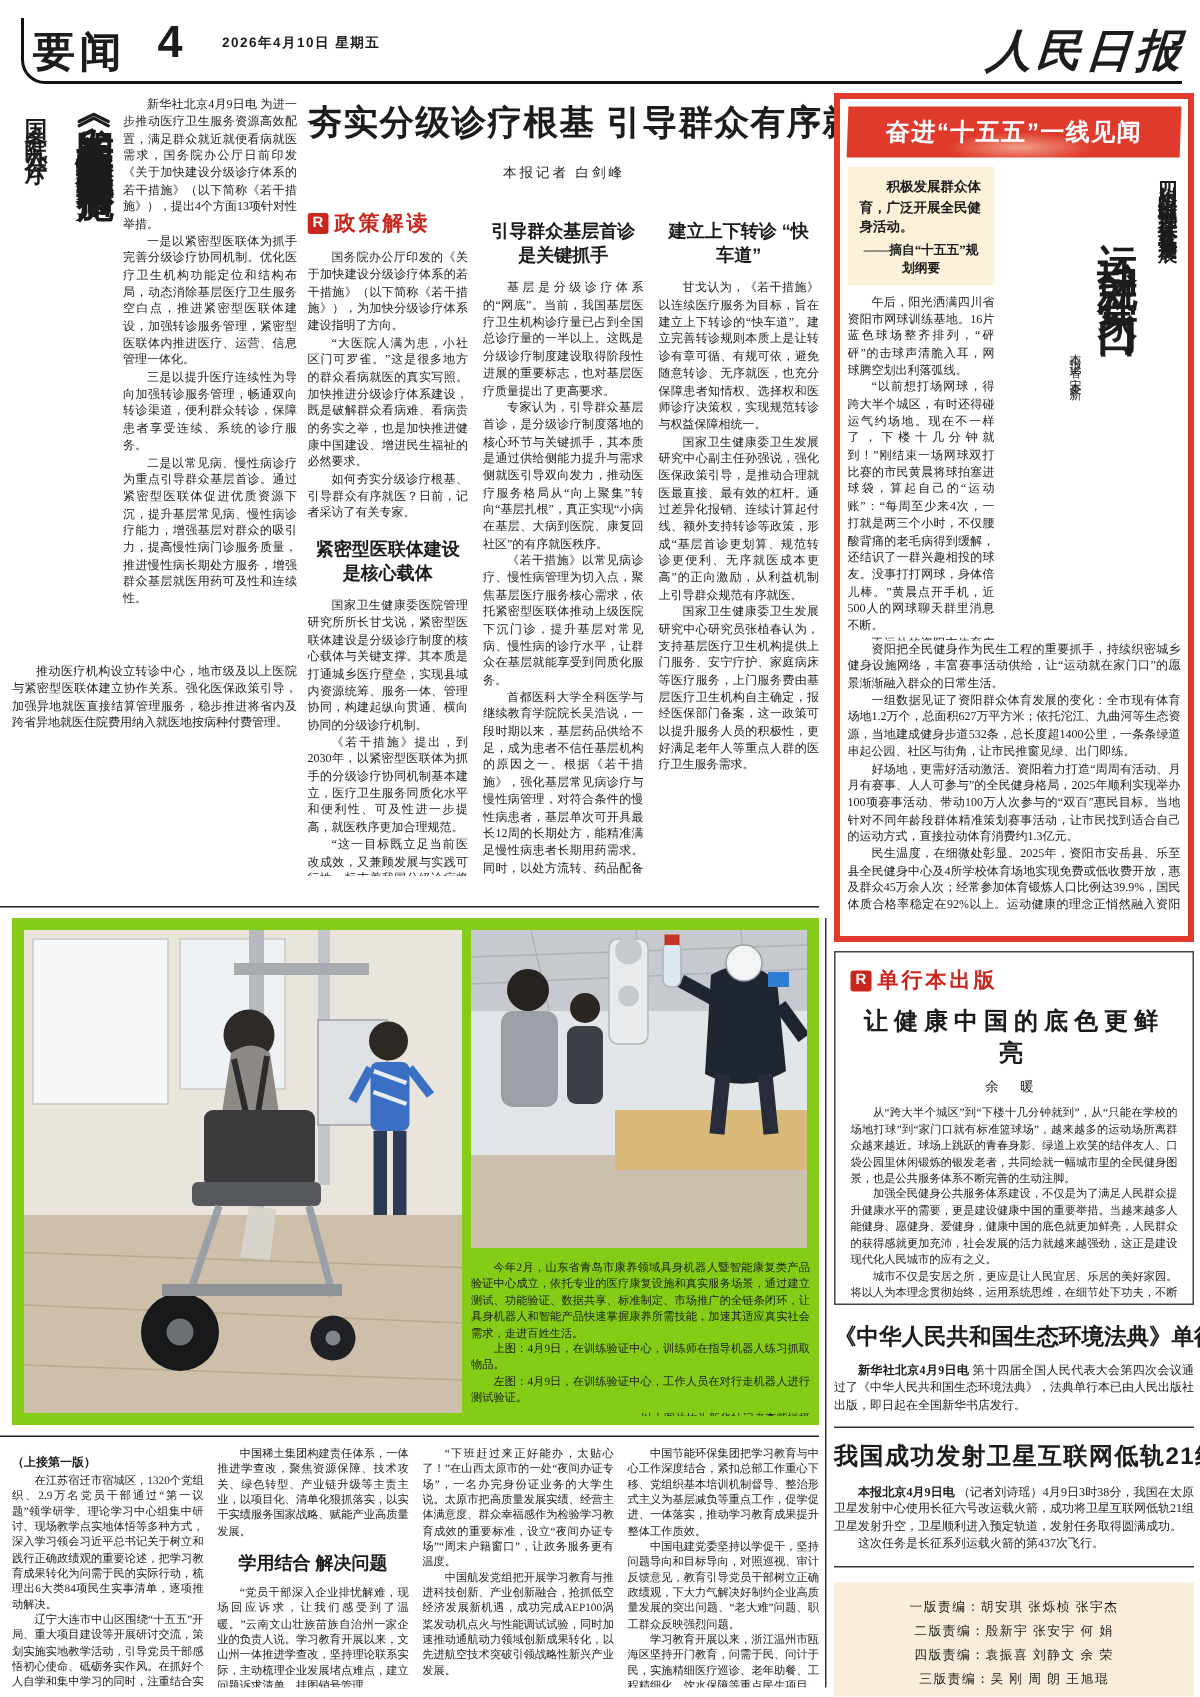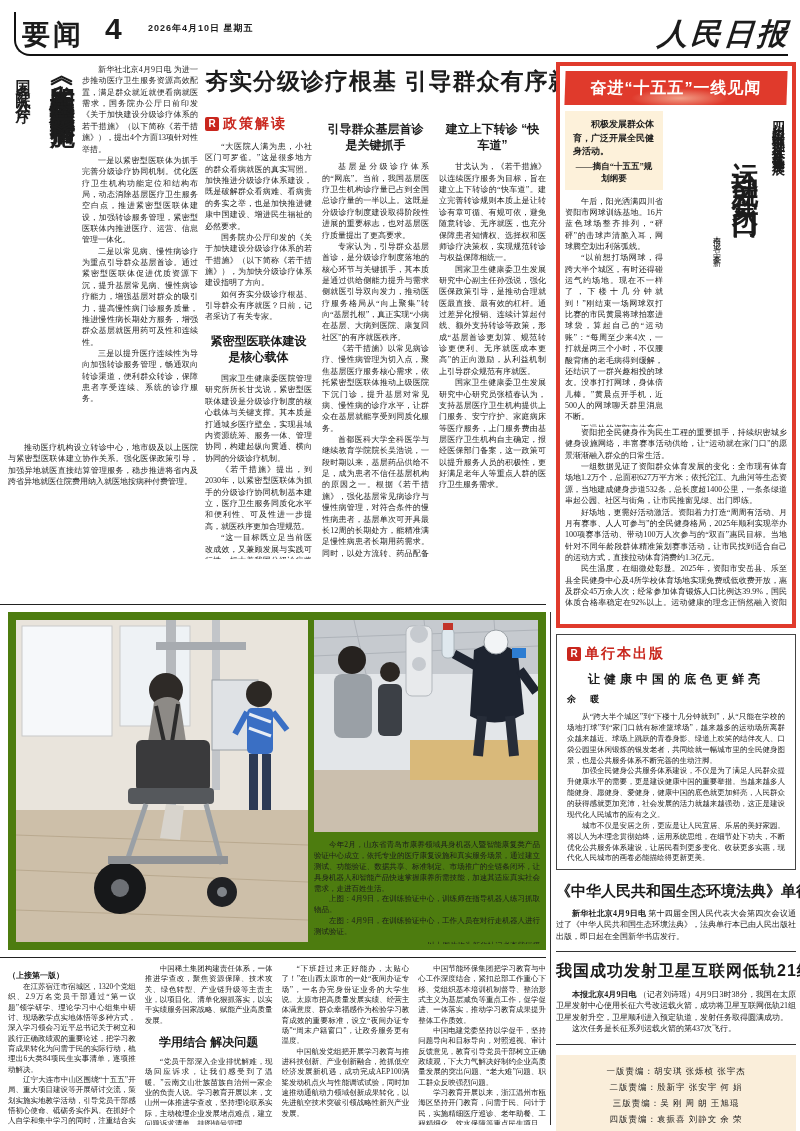--- a/index.html
+++ b/index.html
@@ -62,26 +62,26 @@
   .rb-byline { font-size:8px; letter-spacing:3px; margin-top:118px; width:12px; }
   .rb-head { font-size:27px; font-weight:bold; letter-spacing:9px; margin:30px 2px 0 6px;
              font-family:"Liberation Sans","DejaVu Sans",sans-serif; }
   .rb-kicker { font-size:13px; font-weight:bold; letter-spacing:3px; margin-left:4px;
                font-family:"Liberation Sans","DejaVu Sans",sans-serif; }
   .rb-wide { margin-top:0; height:182px; overflow:hidden; }
 
   
   .ed-note { position:absolute; left:556px; top:634px; width:240px; height:236px;
              border:1px solid #444; padding:6px 10px; overflow:hidden; }
-  .ed-head { font-size:12px; font-weight:bold; letter-spacing:4px; text-align:center; margin-top:4px; }
-  .ed-author { font-size:9px; letter-spacing:6px; margin:5px 0 6px 0;font-weight:bold; }
+  .ed-head { font-size:16px; font-weight:bold; letter-spacing:4px; text-align:center; margin-top:4px; }
+  .ed-author { font-size:9px; text-align:center; letter-spacing:6px; margin:5px 0 6px 0; }
   .ed-body .para { font-size:7.5px; line-height:1.45; }
 
   
-  .photo-panel { position:absolute; left:8px; top:612px; width:538px; height:338px; background:#4d7c0f; }
+  .photo-panel { position:absolute; left:8px; top:612px; width:538px; height:338px; background:#84cc16; }
   .photoL { position:absolute; left:8px; top:8px; width:292px; height:322px; }
   .photoR { position:absolute; left:306px; top:8px; width:224px; height:212px; }
   .cap { position:absolute; left:306px; top:228px; width:226px; height:104px; overflow:hidden; }
   .cap .para { font-size:7.5px; line-height:1.45; }
   .cap .credit { font-size:7.5px; text-align:right; margin-top:3px; }
 
   
   .hr-a { position:absolute; left:0px; top:604px; width:546px; border-top:1.5px solid #222; }
   .hr-b { position:absolute; left:0px; top:957px; width:546px; border-top:1.5px solid #222; }
   .vr   { position:absolute; left:550px; top:612px; width:0; height:513px; border-left:1px solid #333; }
@@ -117,40 +117,41 @@
   <div class="date-line sans">2026年4月10日  星期五</div>
   <div class="masthead">人民日报</div>
 
   <div class="left-art">
     <div class="left-top">
       <div class="la-kicker vtext">国务院办公厅</div>
       <div class="la-head vtext">印发《关于加快建设分级诊疗体系的若干措施》</div>
       <div class="la-col">
           <p class="para">新华社北京4月9日电  为进一步推动医疗卫生服务资源高效配置，满足群众就近就便看病就医需求，国务院办公厅日前印发《关于加快建设分级诊疗体系的若干措施》（以下简称《若干措施》），提出4个方面13项针对性举措。</p>
           <p class="para">一是以紧密型医联体为抓手完善分级诊疗协同机制。优化医疗卫生机构功能定位和结构布局，动态消除基层医疗卫生服务空白点，推进紧密型医联体建设，加强转诊服务管理，紧密型医联体内推进医疗、运营、信息管理一体化。</p>
+          <p class="para">三是以提升医疗连续性为导向加强转诊服务管理，畅通双向转诊渠道，便利群众转诊，保障患者享受连续、系统的诊疗服务。</p>
           <p class="para">二是以常见病、慢性病诊疗为重点引导群众基层首诊。通过紧密型医联体促进优质资源下沉，提升基层常见病、慢性病诊疗能力，增强基层对群众的吸引力，提高慢性病门诊服务质量，推进慢性病长期处方服务，增强群众基层就医用药可及性和连续性。</p>
-          <p class="para">三是以提升医疗连续性为导向加强转诊服务管理，畅通双向转诊渠道，便利群众转诊，保障患者享受连续、系统的诊疗服务。</p>
         </div>
     </div>
     <div class="left-bottom">
         <p class="para">推动医疗机构设立转诊中心，地市级及以上医院与紧密型医联体建立协作关系。强化医保政策引导，加强异地就医直接结算管理服务，稳步推进将省内及跨省异地就医住院费用纳入就医地按病种付费管理。</p>
       </div>
   </div>
 
   <div class="center-art">
     <div class="c-head sans">夯实分级诊疗根基  引导群众有序就医</div>
+    <div class="c-byline">本报记者  白剑峰</div>
     <div class="c-cols">
       <div class="c-col">
         <div class="badge">
           <span class="rlogo">R</span>
           <span class="badge-label">政策解读</span>
         </div>
         <div>
+            <p class="para">国务院办公厅印发的《关于加快建设分级诊疗体系的若干措施》（以下简称《若干措施》），为加快分级诊疗体系建设指明了方向。</p>
             <p class="para">“大医院人满为患，小社区门可罗雀。”这是很多地方的群众看病就医的真实写照。加快推进分级诊疗体系建设，既是破解群众看病难、看病贵的务实之举，也是加快推进健康中国建设、增进民生福祉的必然要求。</p>
-            <p class="para">国务院办公厅印发的《关于加快建设分级诊疗体系的若干措施》（以下简称《若干措施》），为加快分级诊疗体系建设指明了方向。</p>
             <p class="para">如何夯实分级诊疗根基、引导群众有序就医？日前，记者采访了有关专家。</p>
           </div>
         <h3 class="subhead">紧密型医联体建设 是核心载体</h3>
         <div>
             <p class="para">国家卫生健康委医院管理研究所所长甘戈说，紧密型医联体建设是分级诊疗制度的核心载体与关键支撑。其本质是打通城乡医疗壁垒，实现县域内资源统筹、服务一体、管理协同，构建起纵向贯通、横向协同的分级诊疗机制。</p>
             <p class="para">《若干措施》提出，到2030年，以紧密型医联体为抓手的分级诊疗协同机制基本建立，医疗卫生服务同质化水平和便利性、可及性进一步提高，就医秩序更加合理规范。</p>
             <p class="para">“这一目标既立足当前医改成效，又兼顾发展与实践可行性，标志着我国分级诊疗将从试点探索、局部推进，转向全面成型、系统高效的新阶段。”甘戈说。</p>
           </div>
       </div>
       <div class="c-col">
@@ -326,18 +327,18 @@
     <div class="br-rule"></div>
     <div class="br-headB">我国成功发射卫星互联网低轨21组卫星</div>
     <div class="br-body">
       <p class="para"><span class="dl">本报北京4月9日电</span><span>  （记者刘诗瑶）4月9日3时38分，我国在太原卫星发射中心使用长征六号改运载火箭，成功将卫星互联网低轨21组卫星发射升空，卫星顺利进入预定轨道，发射任务取得圆满成功。</span></p>
       <p class="para">这次任务是长征系列运载火箭的第437次飞行。</p>
     </div>
     <div class="br-rule"></div>
     <div class="ed-box">
         <p class="ed-line">一版责编：胡安琪  张烁桢  张宇杰</p>
         <p class="ed-line">二版责编：殷新宇  张安宇  何  娟</p>
+        <p class="ed-line">四版责编：袁振喜  刘静文  余  荣</p>
         <p class="ed-line">三版责编：吴  刚  周  朗  王旭琨</p>
-        <p class="ed-line">四版责编：袁振喜  刘静文  余  荣</p>
       </div>
   </div>
 
 </div>
 
 </body></html>

